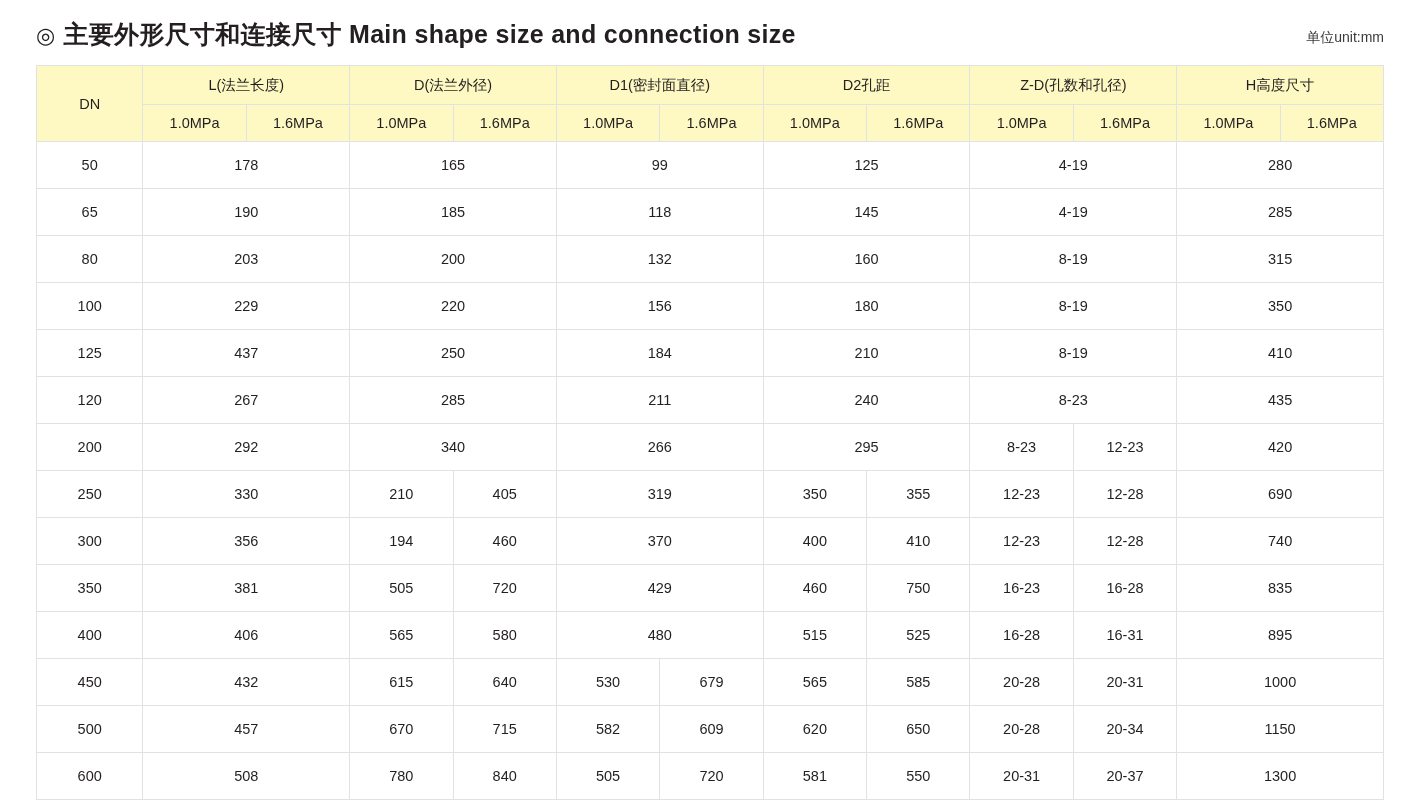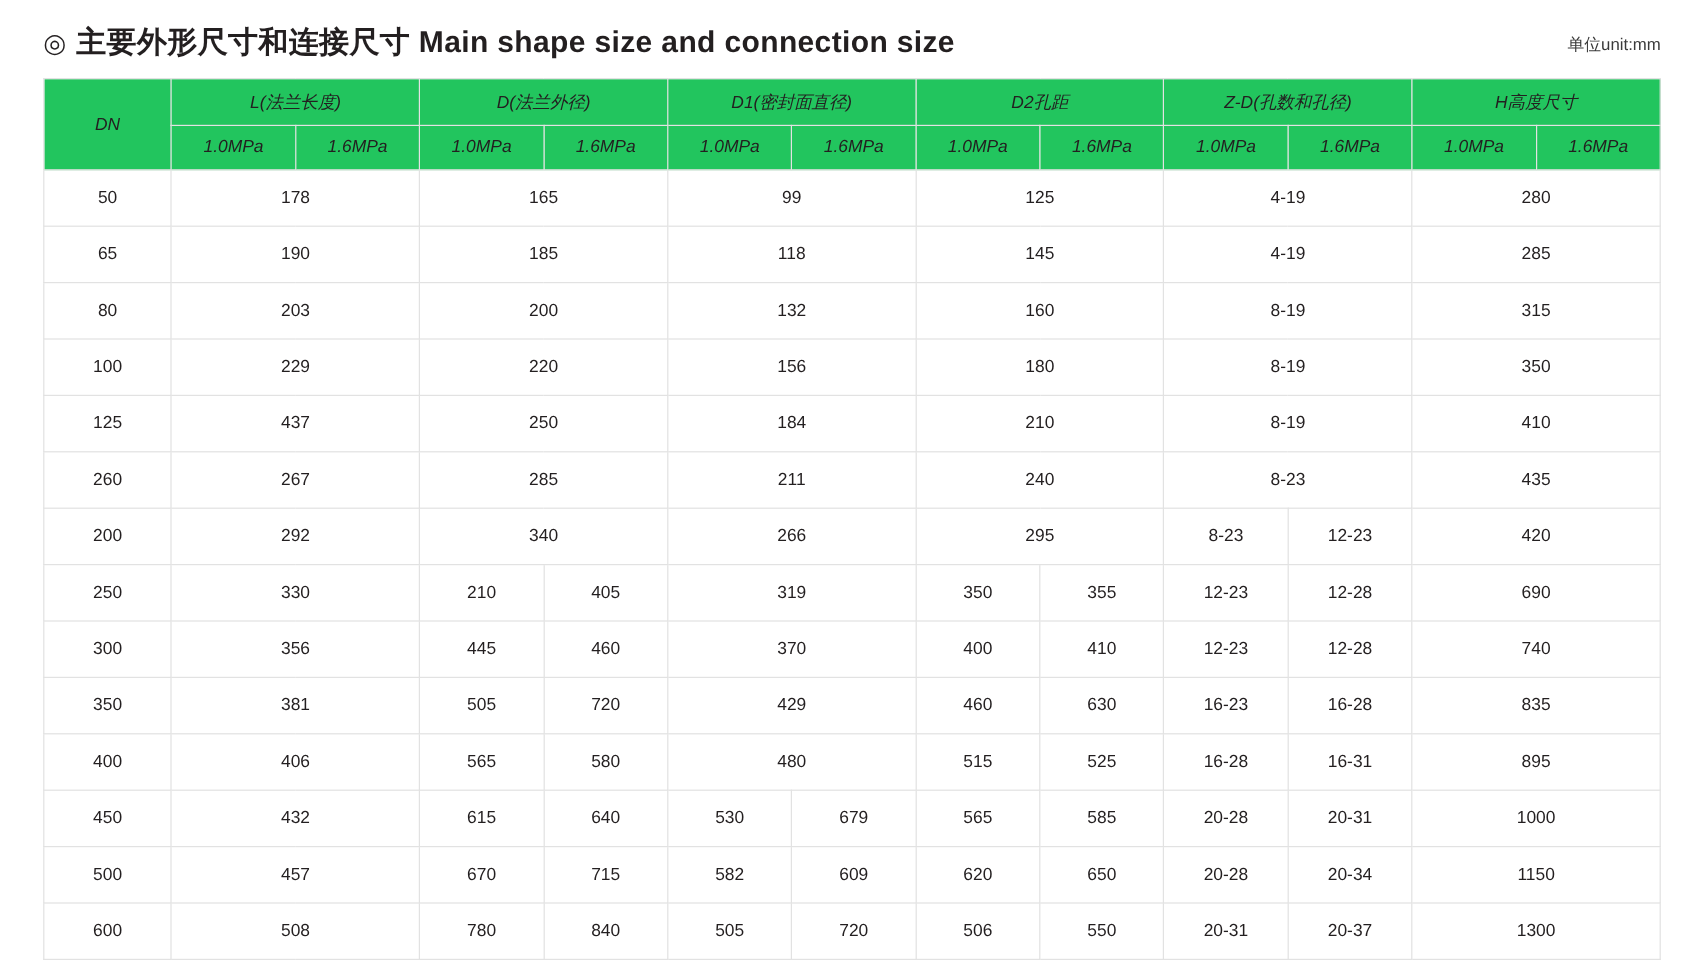--- a/index.html
+++ b/index.html
@@ -56,24 +56,23 @@
   }
   table.spec td, table.spec th {
     border: 1px solid #e2e2e2;
     text-align: center;
     vertical-align: middle;
     font-weight: normal;
     font-size: 14.5px;
     color: #231f20;
   }
   thead td, thead th {
-    background: #22c55e;
+    background: #fef9c3;
     height: 36px;
     font-size: 14.5px;
-    font-style: italic;
   }
   thead .dn-cell {
     font-size: 15px;
   }
   tbody td {
     height: 44px;
     background: #ffffff;
   }
   .col-dn { width: 106px; }
   .col-sub { width: 103px; }
@@ -173,21 +172,21 @@
         <tr>
           <td>125</td>
           <td colspan="2">437</td>
           <td colspan="2">250</td>
           <td colspan="2">184</td>
           <td colspan="2">210</td>
           <td colspan="2">8-19</td>
           <td colspan="2">410</td>
         </tr>
         <tr>
-          <td>260</td>
+          <td>120</td>
           <td colspan="2">267</td>
           <td colspan="2">285</td>
           <td colspan="2">211</td>
           <td colspan="2">240</td>
           <td colspan="2">8-23</td>
           <td colspan="2">435</td>
         </tr>
         <tr>
           <td>200</td>
           <td colspan="2">292</td>
@@ -206,37 +205,37 @@
           <td colspan="2">319</td>
           <td>350</td>
           <td>355</td>
           <td>12-23</td>
           <td>12-28</td>
           <td colspan="2">690</td>
         </tr>
         <tr>
           <td>300</td>
           <td colspan="2">356</td>
-          <td>445</td>
+          <td>194</td>
           <td>460</td>
           <td colspan="2">370</td>
           <td>400</td>
           <td>410</td>
           <td>12-23</td>
           <td>12-28</td>
           <td colspan="2">740</td>
         </tr>
         <tr>
           <td>350</td>
           <td colspan="2">381</td>
           <td>505</td>
           <td>720</td>
           <td colspan="2">429</td>
           <td>460</td>
-          <td>630</td>
+          <td>750</td>
           <td>16-23</td>
           <td>16-28</td>
           <td colspan="2">835</td>
         </tr>
         <tr>
           <td>400</td>
           <td colspan="2">406</td>
           <td>565</td>
           <td>580</td>
           <td colspan="2">480</td>
@@ -272,21 +271,21 @@
           <td>20-34</td>
           <td colspan="2">1150</td>
         </tr>
         <tr>
           <td>600</td>
           <td colspan="2">508</td>
           <td>780</td>
           <td>840</td>
           <td>505</td>
           <td>720</td>
-          <td>506</td>
+          <td>581</td>
           <td>550</td>
           <td>20-31</td>
           <td>20-37</td>
           <td colspan="2">1300</td>
         </tr>
       </tbody>
   </table>
 
 </div>
 

